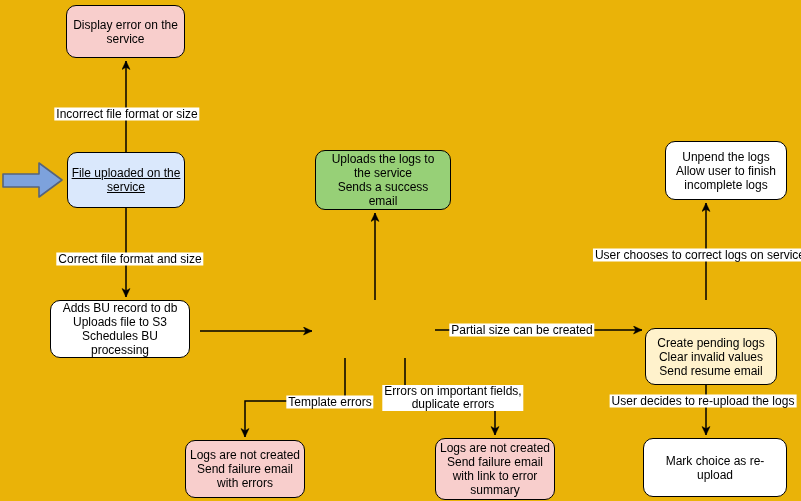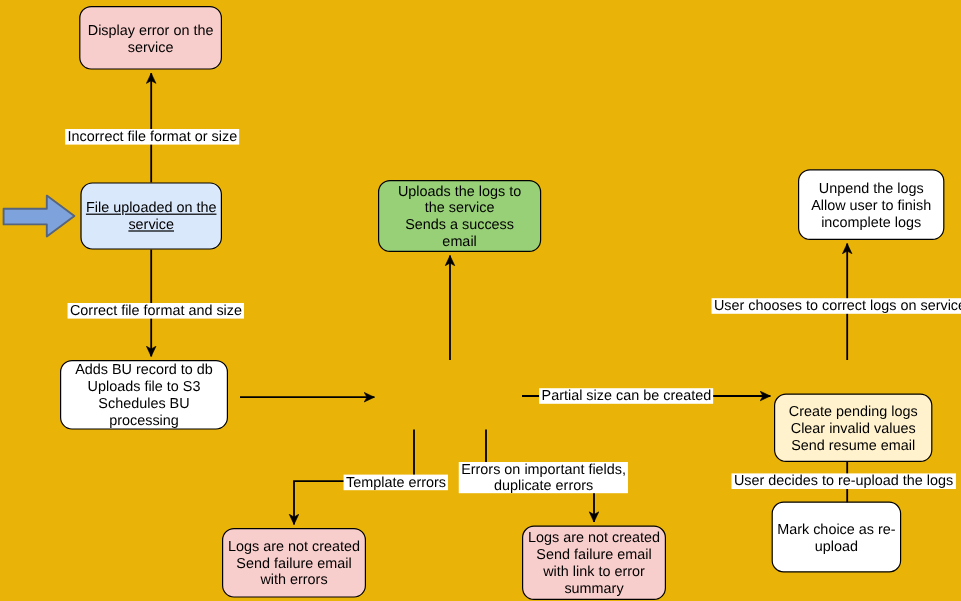--- a/index.html
+++ b/index.html
@@ -57,21 +57,21 @@
   .edge-label.multiline { white-space: pre-line; }
 
   
   #n-display-error  { left: 66px;  top: 5px;   width: 119px; height: 53px; }
   #n-file-uploaded  { left: 67px;  top: 152px; width: 118px; height: 56px; }
   #n-adds-bu        { left: 50px;  top: 300px; width: 140px; height: 58px; }
   #n-uploads-logs   { left: 315px; top: 150px; width: 136px; height: 60px; }
   #n-bu-service     { left: 315px; top: 300px; width: 120px; height: 58px; }
   #n-create-pending { left: 645px; top: 300px; width: 132px; height: 57px; margin-top: 28px; }
   #n-unpend         { left: 665px; top: 141px; width: 122px; height: 59px; }
-  #n-mark-choice    { left: 643px; top: 418px; width: 108px; height: 59px; }
+  #n-mark-choice    { left: 643px; top: 438px; width: 144px; height: 59px; }
   #n-logs-errors    { left: 185px; top: 440px; width: 120px; height: 58px; }
   #n-logs-summary   { left: 435px; top: 438px; width: 120px; height: 62px; }
 
   
   #l-incorrect      { left: 127px; top: 114px; }
   #l-correct        { left: 130px; top: 259px; }
   #l-valid          { left: 375px; top: 258px; }
   #l-partial        { left: 522px; top: 330px; }
   #l-template       { left: 330px; top: 402px; }
   #l-important      { left: 453px; top: 398px; }

